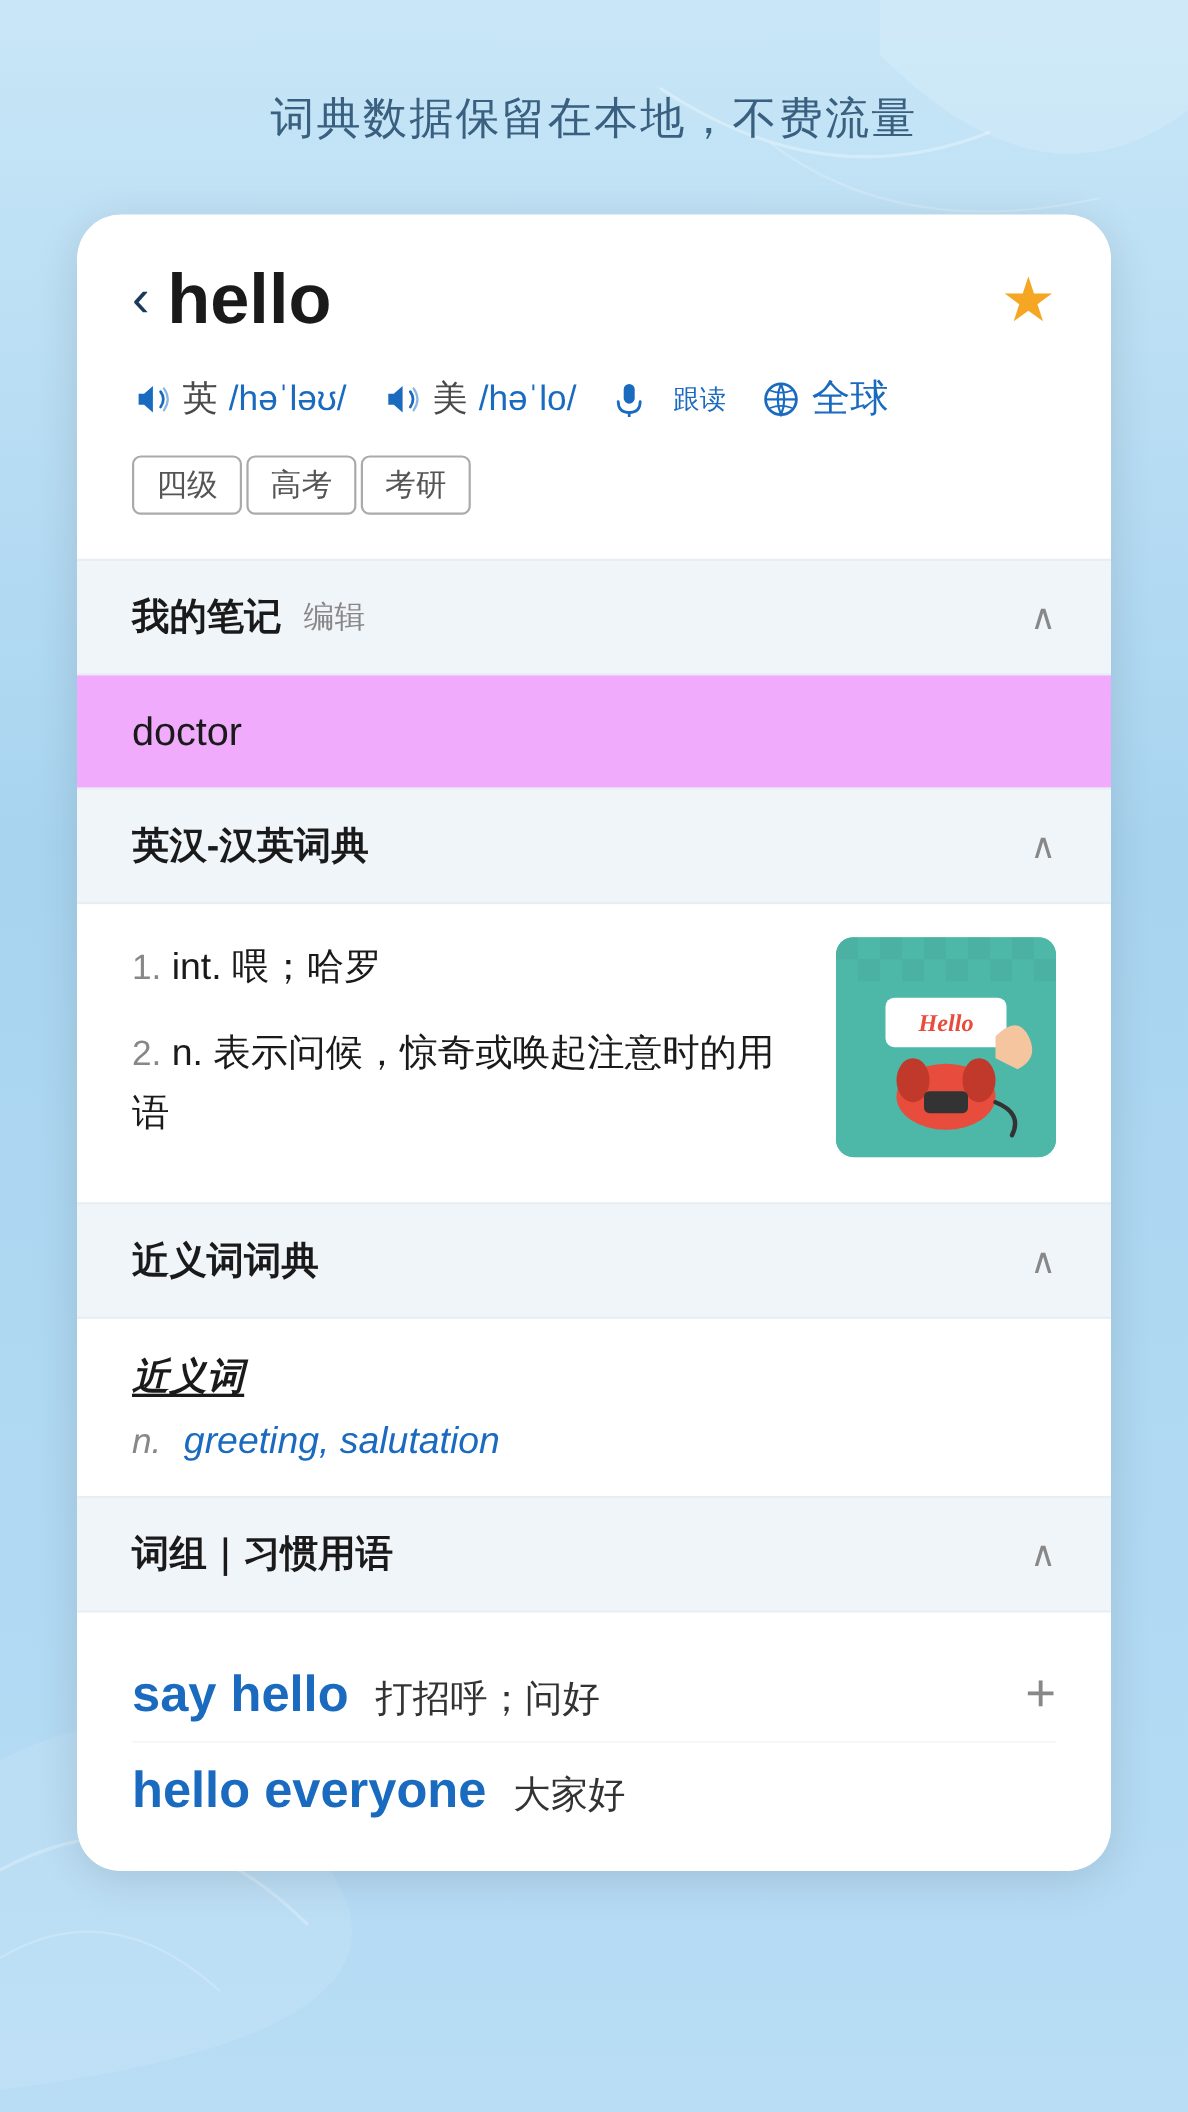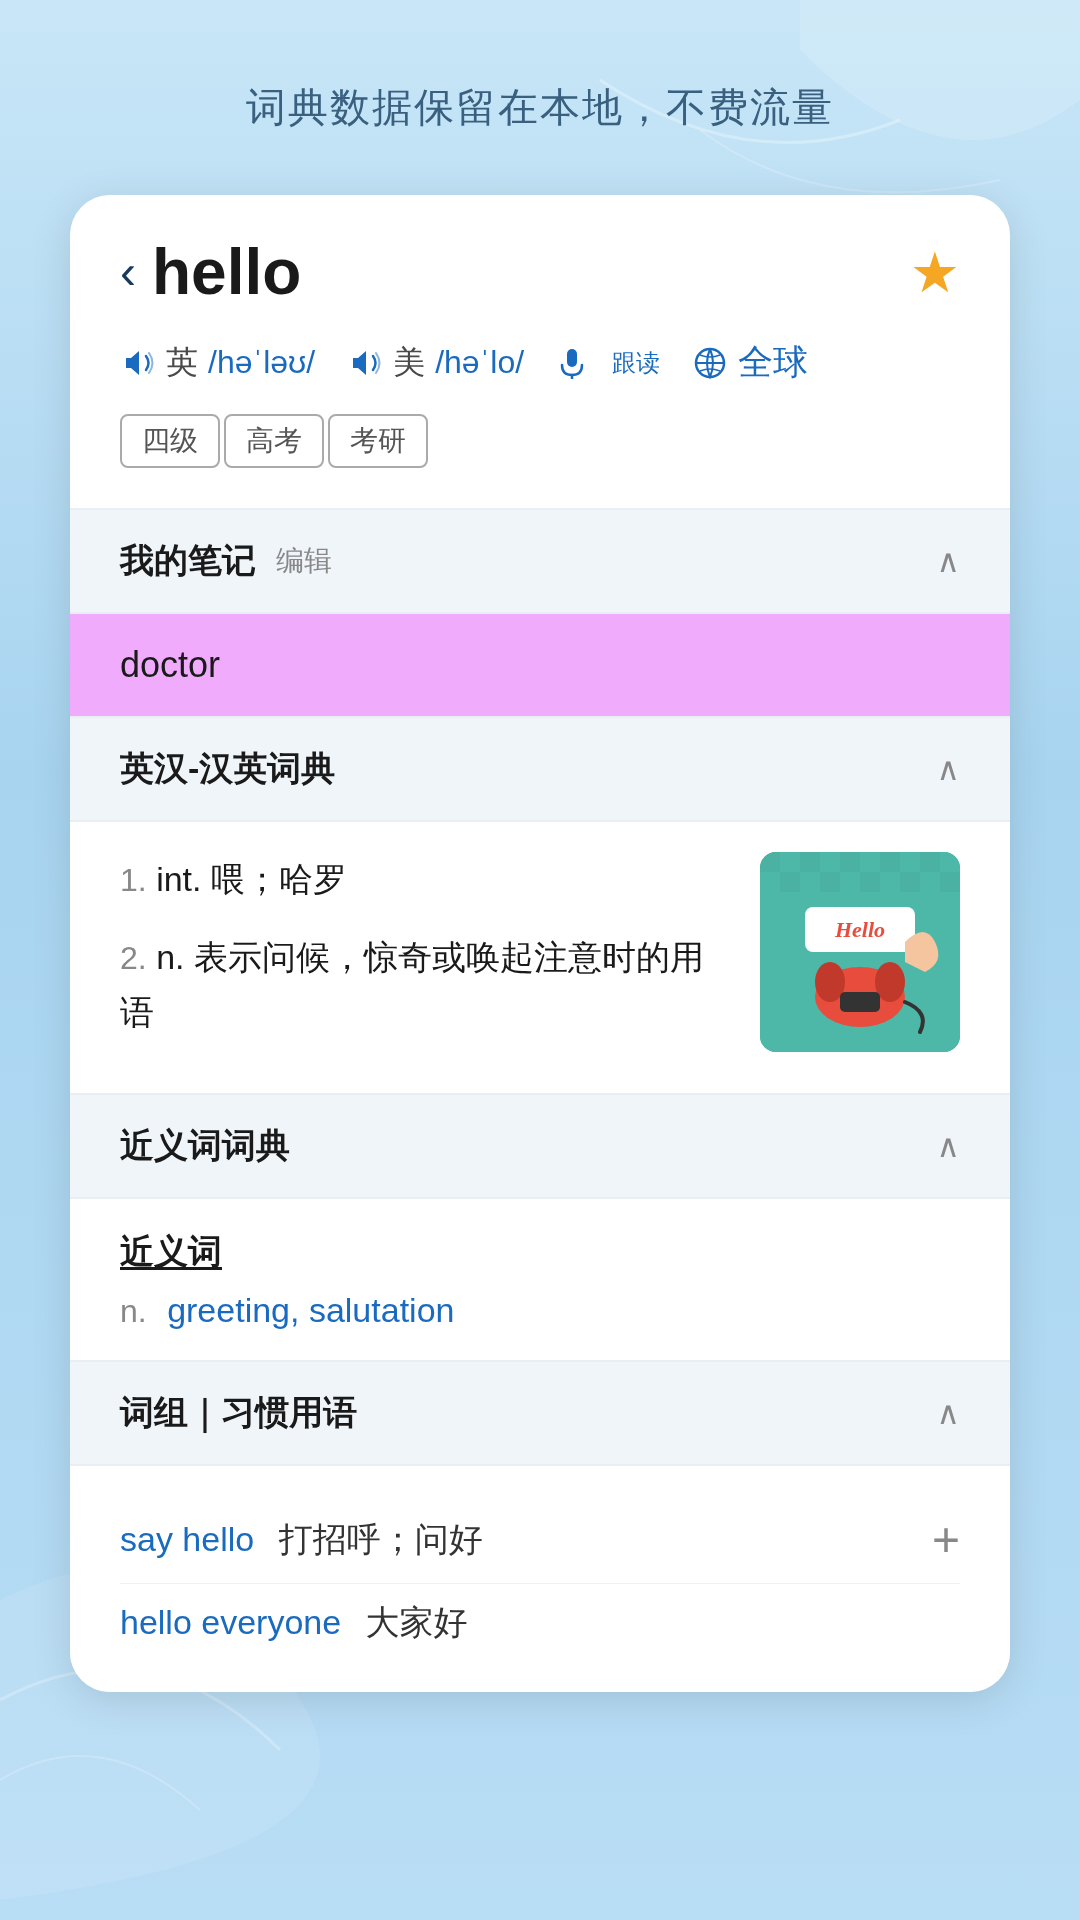--- a/index.html
+++ b/index.html
@@ -252,20 +252,21 @@
       overflow: hidden;
       display: flex;
       align-items: center;
       justify-content: center;
     }
 
     
     .synonym-content {
       background: white;
       padding: 30px 50px;
+      font-style: italic;
     }
 
     .synonym-label {
       font-size: 34px;
       font-weight: 700;
       color: #1a1a1a;
       margin-bottom: 16px;
       text-decoration: underline;
       text-underline-offset: 4px;
     }
@@ -293,22 +294,22 @@
       justify-content: space-between;
       padding: 16px 0;
       border-bottom: 1px solid #f0f0f0;
     }
 
     .phrase-row:last-child {
       border-bottom: none;
     }
 
     .phrase-en {
-      font-size: 34px;
-      font-weight: 400;
+      font-size: 46px;
+      font-weight: 700;
       color: #1a6bbf;
     }
 
     .phrase-cn {
       font-size: 34px;
       color: #333;
       margin-left: 20px;
       margin-top: 11px;
     }
 

